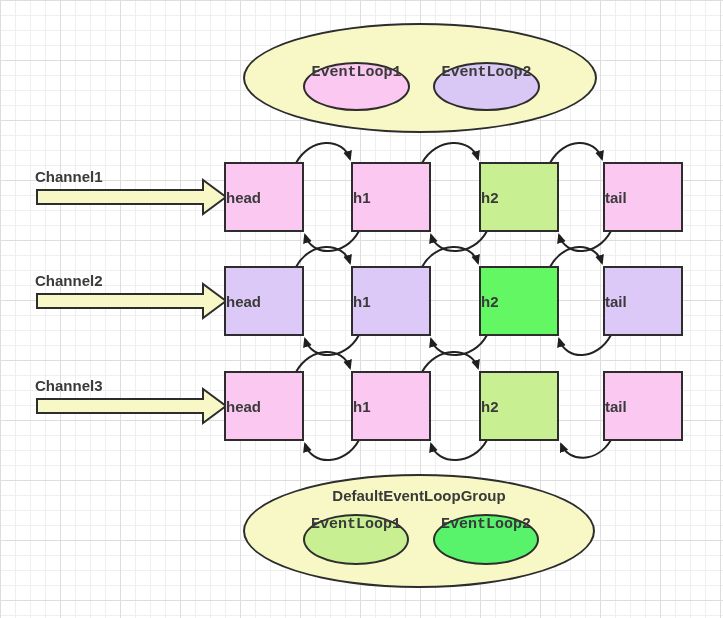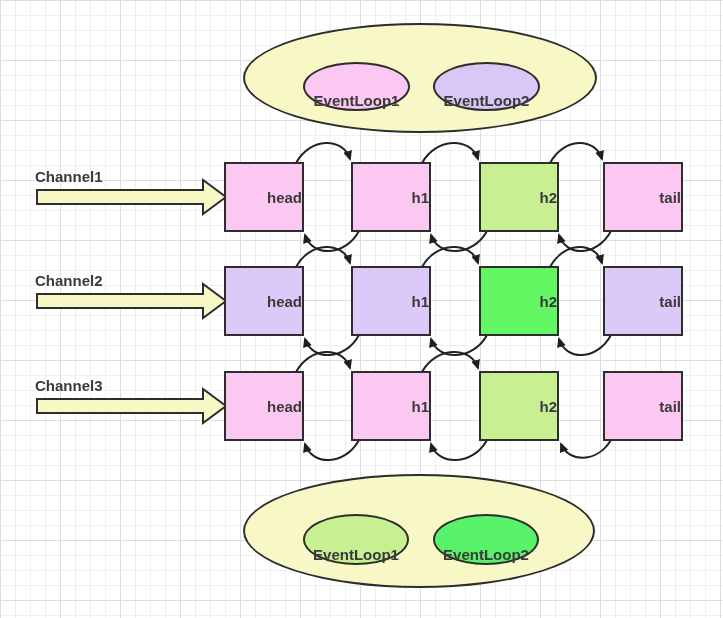--- a/index.html
+++ b/index.html
@@ -24,30 +24,30 @@
   }
   .group-label{
     position:absolute;
     width:100%;
     text-align:center;
     font-weight:bold;
     font-size:15px;
     color:#3a3a3a;
   }
   .loop{
-    display:flex;align-items:flex-end;justify-content:center;
-    font-weight:bold;font-size:15px;color:#3a3a3a;
+    display:flex;align-items:flex-start;justify-content:center;
+    font-weight:bold;font-size:15px;color:#3a3a3a;font-family:Liberation Mono, monospace;
   }
   .box{
     position:absolute;
     width:80px;height:70px;
     border:2px solid #2d2d2d;
     box-sizing:border-box;
-    display:flex;align-items:center;justify-content:flex-end;
-    font-weight:bold;font-size:15px;color:#3a3a3a;padding-left:8px;
+    display:flex;align-items:center;justify-content:flex-start;
+    font-weight:bold;font-size:15px;color:#3a3a3a;
   }
   .channel-label{
     position:absolute;
     left:35px;
     font-weight:bold;font-size:15px;color:#3a3a3a;
   }
   svg.overlay{position:absolute;left:0;top:0;}
   .arc{fill:none;stroke:#222222;stroke-width:2;}
   .block-arrow{stroke:#2d2d2d;stroke-width:2;stroke-linejoin:miter;}
 </style>
@@ -133,20 +133,21 @@
       <span>h1</span>
     </div>
   <div class="box" style="left: 479px; top: 371px; background-color: rgb(201, 239, 147);">
       <span>h2</span>
     </div>
   <div class="box" style="left: 603px; top: 371px; background-color: rgb(251, 200, 242);">
       <span>tail</span>
     </div>
 
   <div class="ellipse" style="left: 243px; top: 474px; width: 352px; height: 114px; background-color: rgb(248, 248, 198);">
+    <span class="group-label" style="top:11px;">DefaultEventLoopGroup</span>
     <div class="ellipse loop" style="left: 58px; top: 38px; width: 106px; height: 51px; background-color: rgb(201, 239, 147);">
       <span>EventLoop1</span>
     </div>
     <div class="ellipse loop" style="left: 188px; top: 38px; width: 106px; height: 51px; background-color: rgb(88, 242, 107);">
       <span>EventLoop2</span>
     </div>
   </div>
 
 </div>
 

